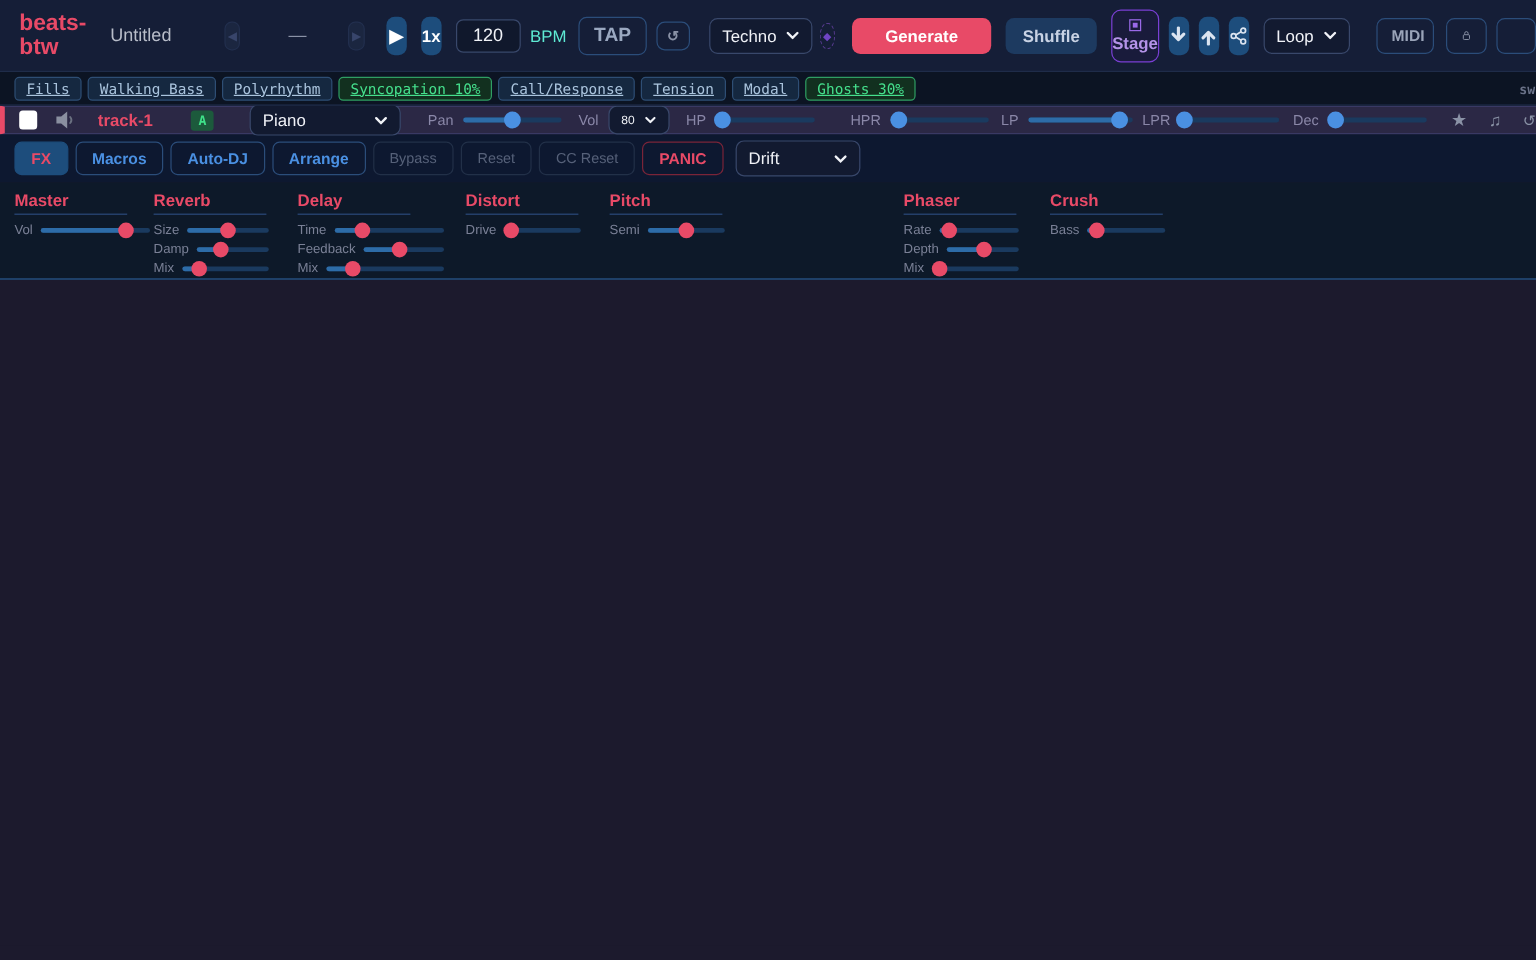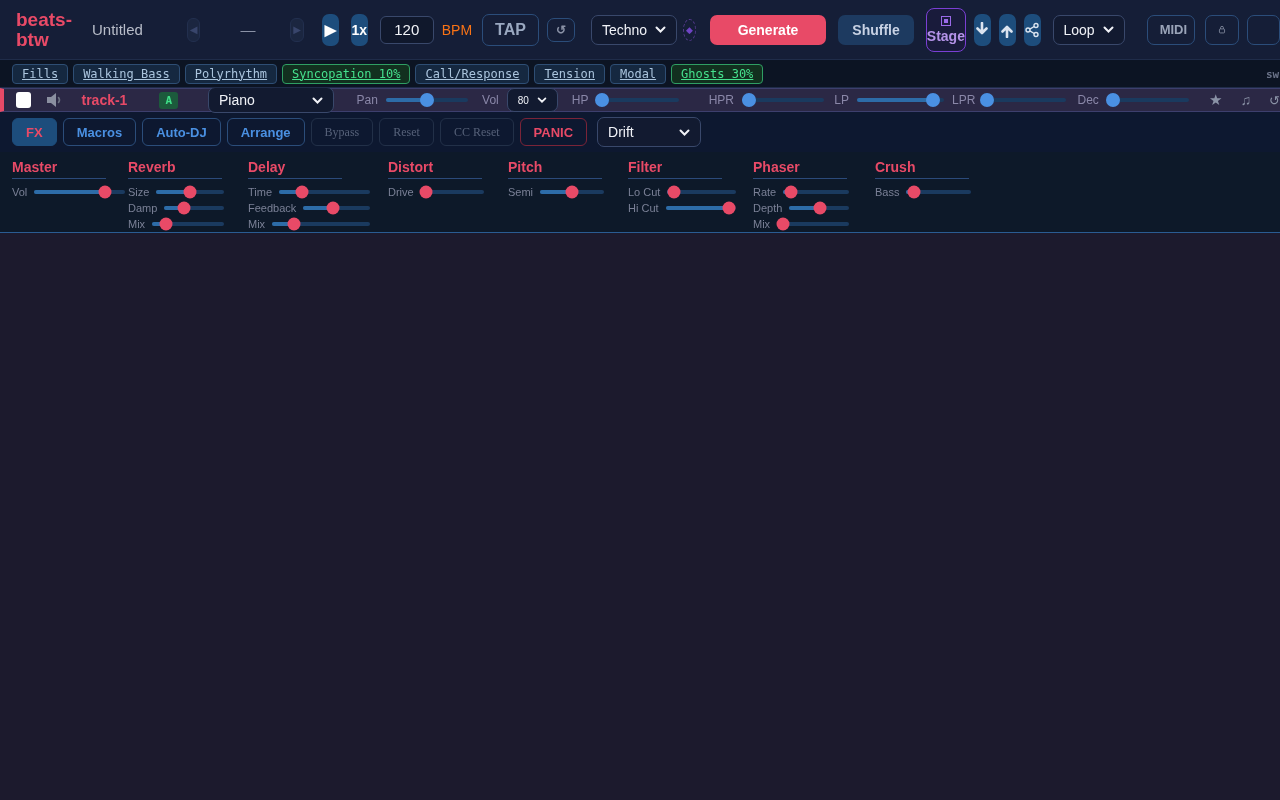--- a/index.html
+++ b/index.html
@@ -24,21 +24,21 @@
   .sq-btn {
     width:32px; height:32px; border-radius:7px; background:#1d4d7c; color:#fff;
     display:flex; align-items:center; justify-content:center; font-weight:bold; font-size:14px;
     border:none; cursor:pointer;
   }
   .play-glyph { font-size:15px; color:#fff; }
   .bpm-input {
     margin-left:12px; width:54px; height:28px; background:#10182c; border:1px solid #39486b;
     border-radius:6px; color:#f0f2f7; font-size:15px; text-align:center; font-family:"Liberation Sans",sans-serif;
   }
-  .dim-label { color:#f97316; font-size:14px; }
+  .dim-label { color:#5eead4; font-size:14px; }
   .ghost-btn {
     background:transparent; border:1px solid #2b4d7a; border-radius:7px; color:#9aa8c0;
     font-weight:bold; font-size:16px; padding:6px 12px; cursor:pointer;
   }
   .ghost-btn.small { padding:4px 8px; font-size:12px; }
   .fake-select {
     background:#121a30; border:1px solid #39486b; border-radius:7px; height:30px;
     display:flex; align-items:center; justify-content:space-between; padding:0 10px;
     color:#f0f2f7; font-size:14px; cursor:pointer;
   }
@@ -101,21 +101,21 @@
   .knob { position:absolute; left:var(--v,50%); top:50%; transform:translate(-50%,-50%); width:14px; height:14px; border-radius:50%; background:#4a90e2; }
   .track-icons { color:#8a92a6; font-size:15px; cursor:pointer; }
   .vol-select { width:52px; height:24px; font-size:10px; }
   
   .fx-toolbar { height:40px; background:#0d1830; display:flex; align-items:center; gap:6px; padding-left:12px; }
   .fx-tab {
     background:transparent; border:1px solid #2b4d7a; color:#4a90e2; font-weight:bold; font-size:13px;
     border-radius:6px; height:28px; padding:0 13px; cursor:pointer; font-family:"Liberation Sans",sans-serif;
   }
   .fx-tab.active { background:#1d4d7c; color:#e84a67; border-color:#1d4d7c; }
-  .fx-tab.disabled { border-color:#223048; color:#566179; font-weight:normal; font-size:12px;font-family:Liberation Serif, serif; }
+  .fx-tab.disabled { border-color:#223048; color:#566179; font-weight:normal; font-size:12px; }
   .fx-tab.danger { border-color:#7a2438; color:#e84a67; }
   .drift-select { margin-left:4px; width:104px; }
   
   .fx-panel { height:81px; background:#0d1929; border-bottom:1px solid #2a5c92; position:relative; }
   .fx-section { position:absolute; top:7px; }
   .fx-title { color:#e84a67; font-weight:bold; font-size:14px; padding-bottom:3px; border-bottom:1px solid #2b4a7a; width:94px; }
   .fx-row { display:flex; align-items:center; margin-top:9px; height:7px; }
   .fx-row .mini-label { font-size:11px; color:#7a8096; flex-shrink:0; }
   .fx-row .slider { flex:1; margin-left:7px; }
   .fx-row .knob { width:13px; height:13px; background:#e84a67; }
@@ -346,35 +346,20 @@
   <div class="fx-section" style="left:508px;width:96px">
     <div class="fx-title">Pitch</div>
     <div class="fx-row">
       <span class="mini-label">Semi</span>
       <div class="slider" style="--v: 50%;">
           <div class="knob"></div>
         </div>
     </div>
   </div>
 
-  <div class="fx-section" style="left:628px;width:108px">
-    <div class="fx-title">Filter</div>
-    <div class="fx-row">
-      <span class="mini-label">Lo Cut</span>
-      <div class="slider" style="--v: 10%;">
-          <div class="knob"></div>
-        </div>
-    </div>
-    <div class="fx-row">
-      <span class="mini-label">Hi Cut</span>
-      <div class="slider" style="--v: 90%;">
-          <div class="knob"></div>
-        </div>
-    </div>
-  </div>
 
   <div class="fx-section" style="left:753px;width:96px">
     <div class="fx-title">Phaser</div>
     <div class="fx-row">
       <span class="mini-label">Rate</span>
       <div class="slider" style="--v: 12%;">
           <div class="knob"></div>
         </div>
     </div>
     <div class="fx-row">

